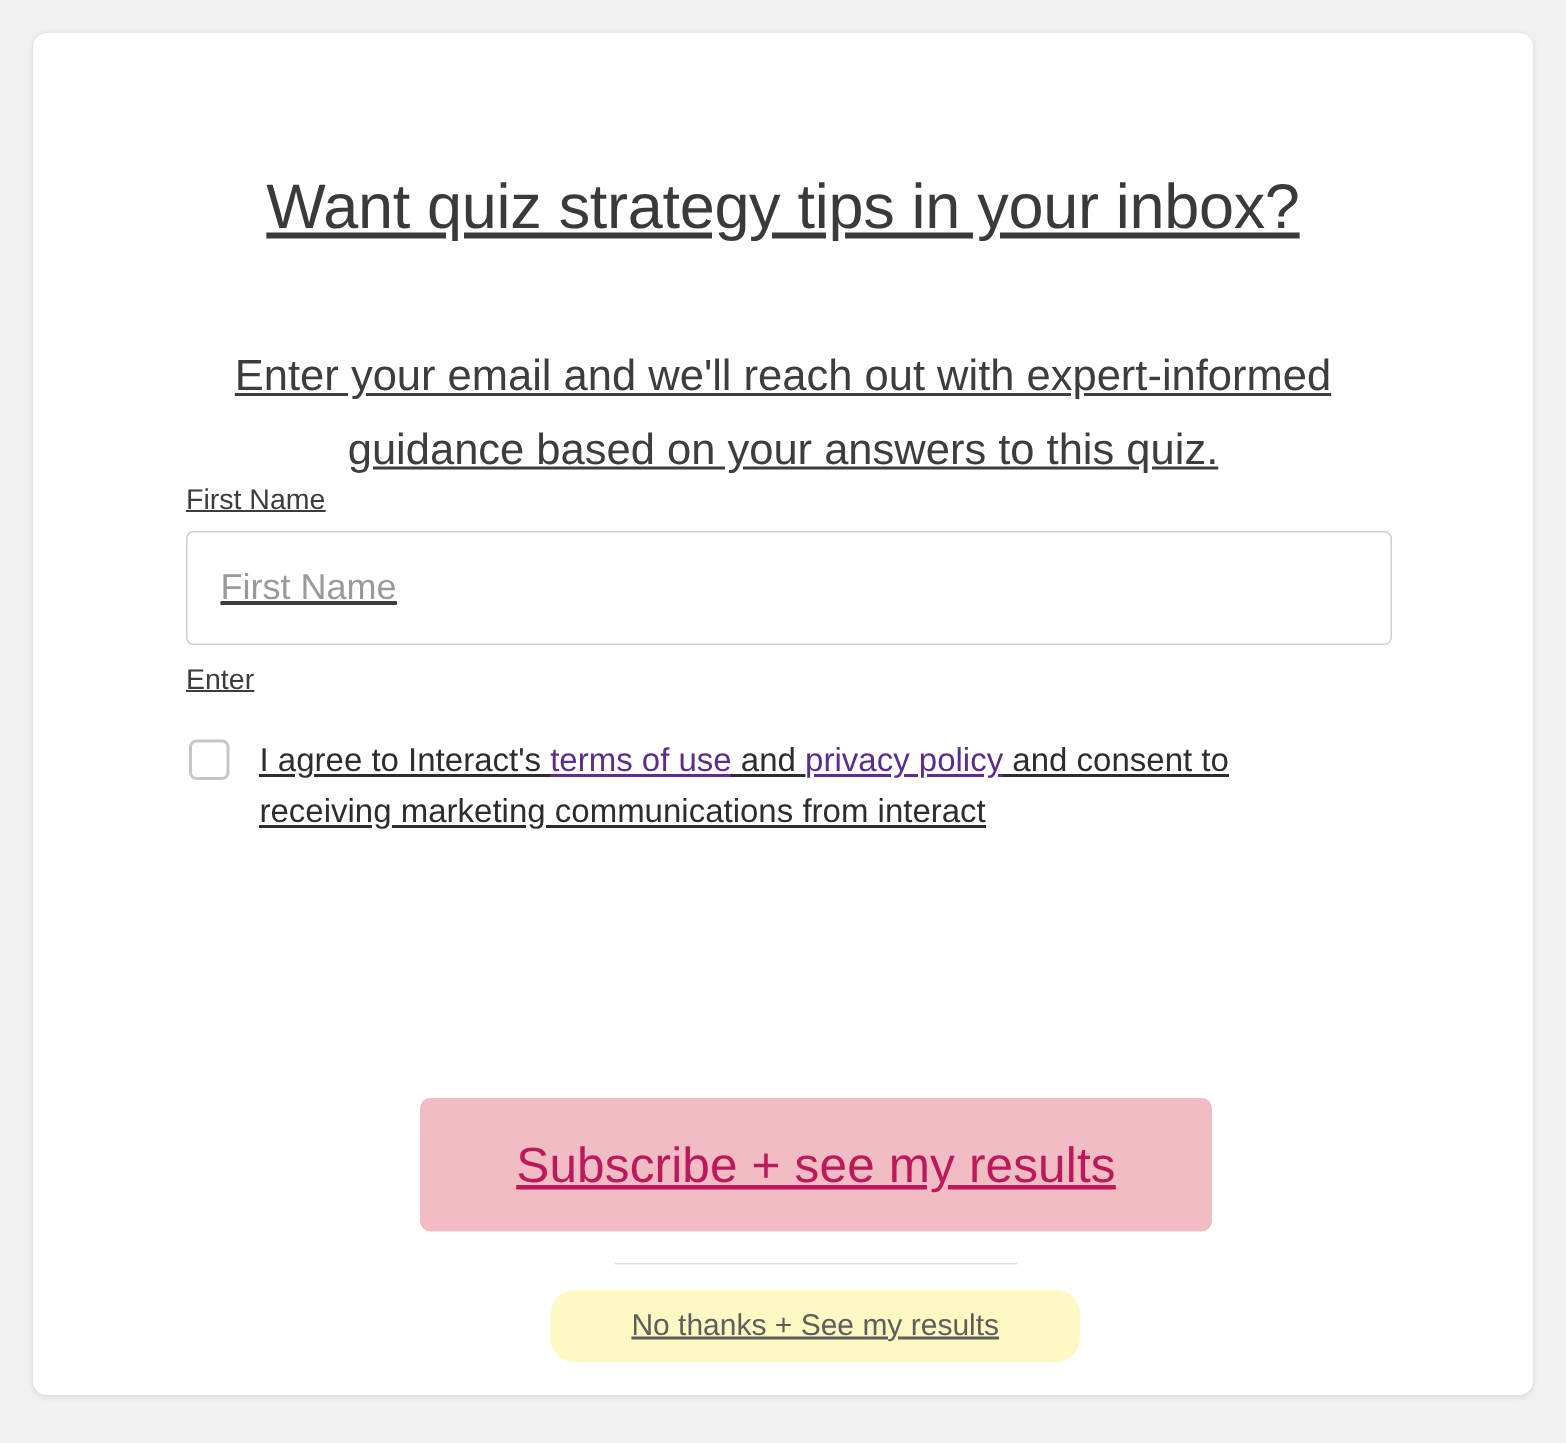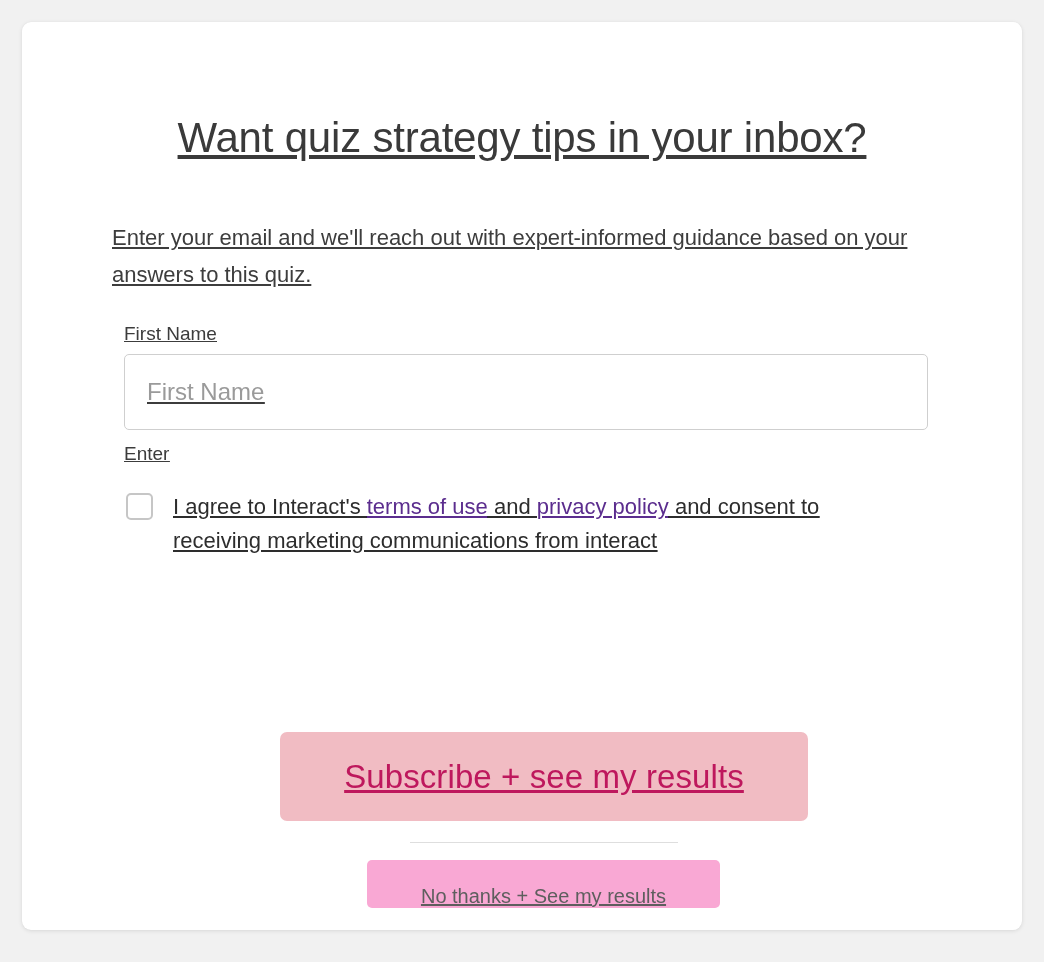--- a/index.html
+++ b/index.html
@@ -44,22 +44,22 @@
     color: #3a3a3a;
     letter-spacing: -0.2px;
     line-height: 1.25;
   }
 
   .subhead {
     position: absolute;
     left: 90px;
     top: 176px;
     width: 820px;
-    text-align: left;
-    font-size: 22px;
+    text-align: center;
+    font-size: 29px;
     font-weight: 300;
     color: #3d3d3d;
     line-height: 1.68;
   }
 
   .form-area {
     position: absolute;
     left: 102px;
     top: 300px;
     width: 804px;
@@ -162,30 +162,30 @@
     height: 1px;
     background: #dedede;
   }
 
   .nothanks-btn {
     position: absolute;
     left: 345px;
     top: 838px;
     width: 353px;
     height: 48px;
-    background: #f9a8d4;
+    background: #fef9c3;
     color: #5e5e5e;
     border: none;
-    border-radius: 5px;
+    border-radius: 16px;
     font-family: "Liberation Sans", sans-serif;
     font-size: 20px;
     font-weight: 400;
     cursor: pointer;
     line-height: 48px;
-    padding: 12px;
+    padding: 0;
     text-align: center;
   }
 </style>
 </head>
 <body>
 
 <div id="optin-card">
   <div class="card-inner">
 
     <h1 class="headline">Want quiz strategy tips in your inbox?</h1>

